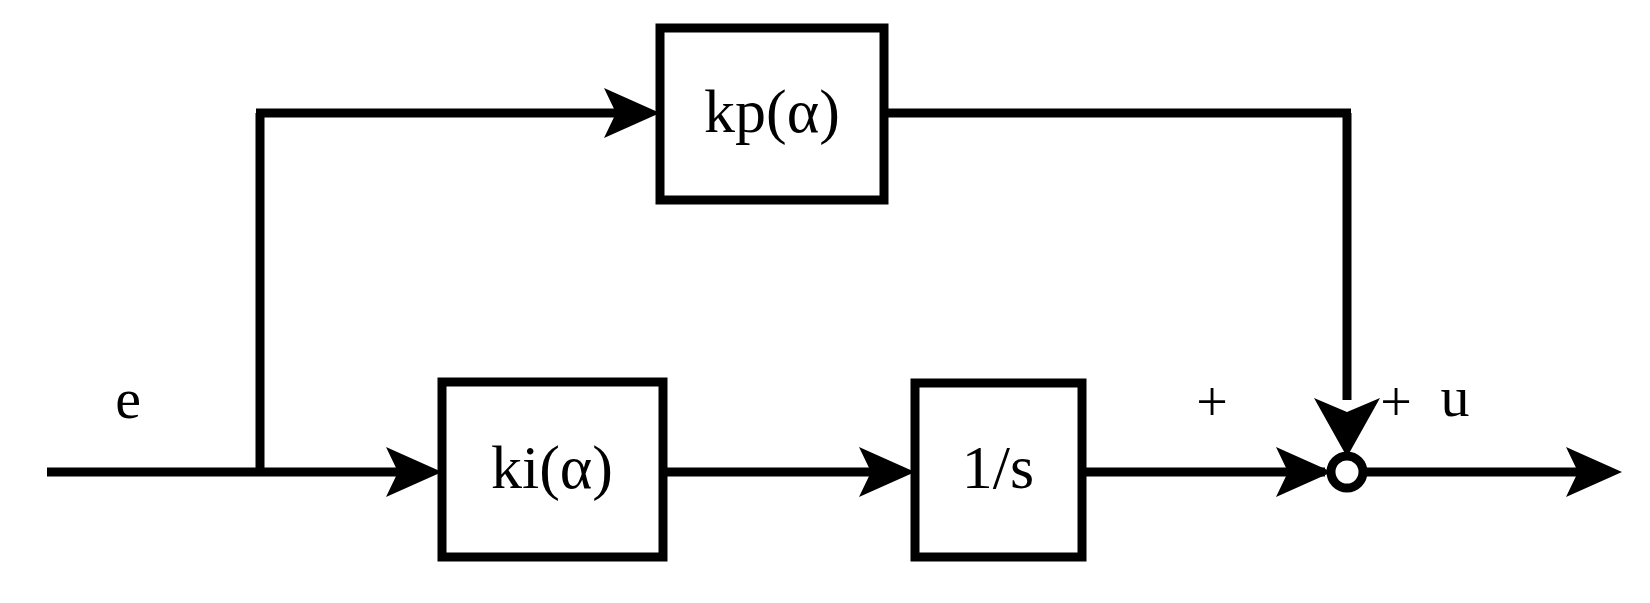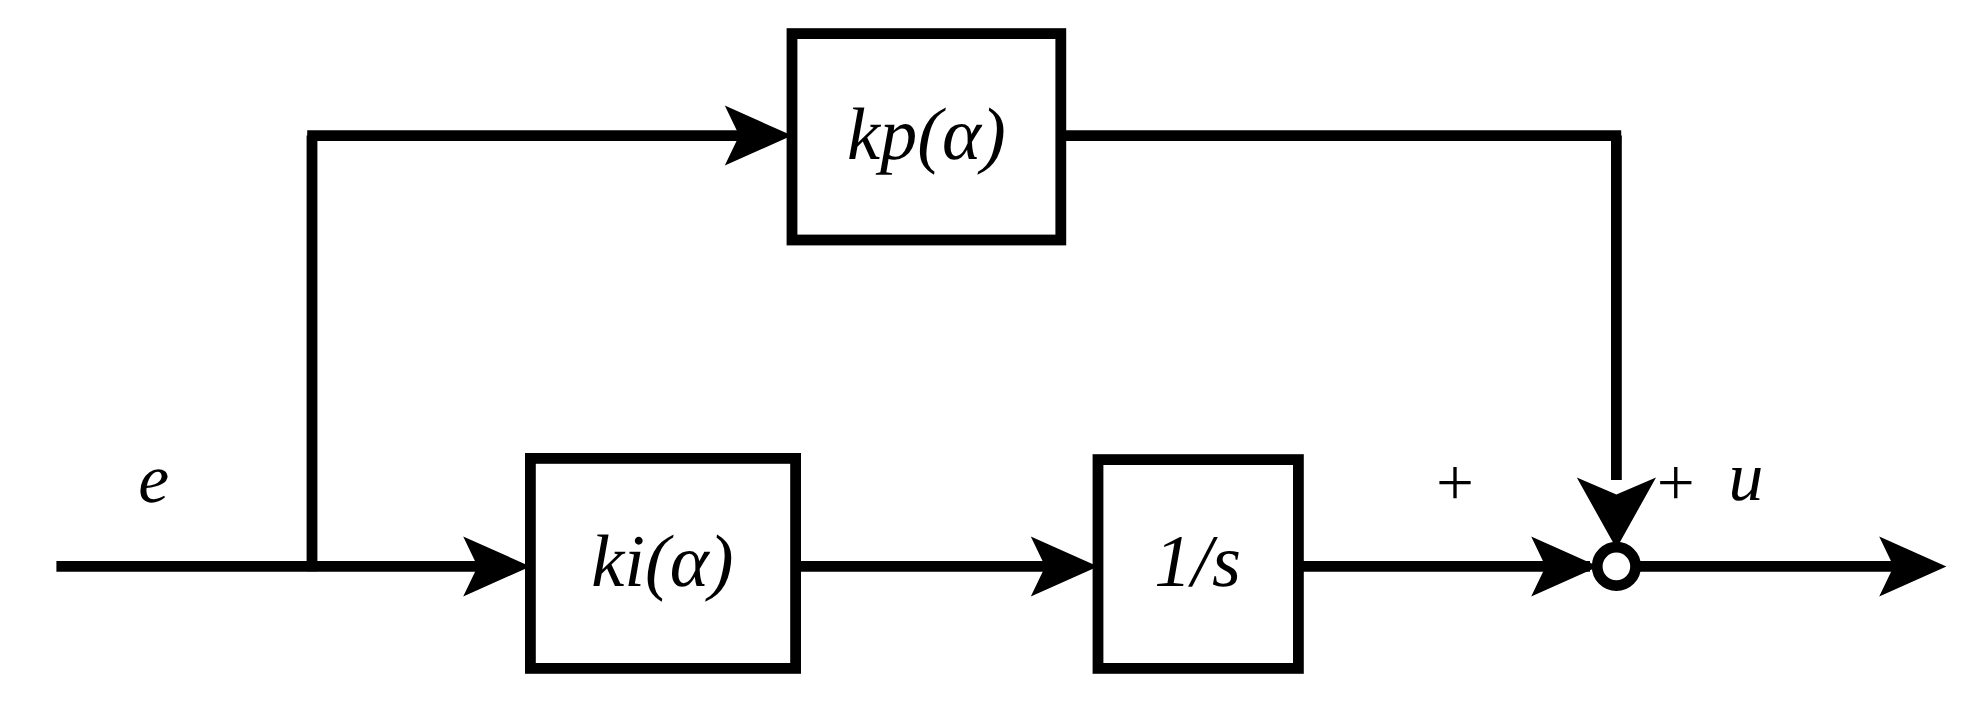--- a/index.html
+++ b/index.html
@@ -10,21 +10,20 @@
   }
   body {
     font-family: "Liberation Serif", "DejaVu Serif", serif;
   }
   #diagram-root {
     position: relative;
     width: 1650px;
     height: 603px;
     background: #ffffff;
     overflow: hidden;
-    font-style: italic;
   }
   #diagram-svg {
     position: absolute;
     left: 0;
     top: 0;
     width: 1650px;
     height: 603px;
     display: block;
   }
   .blk-label {

